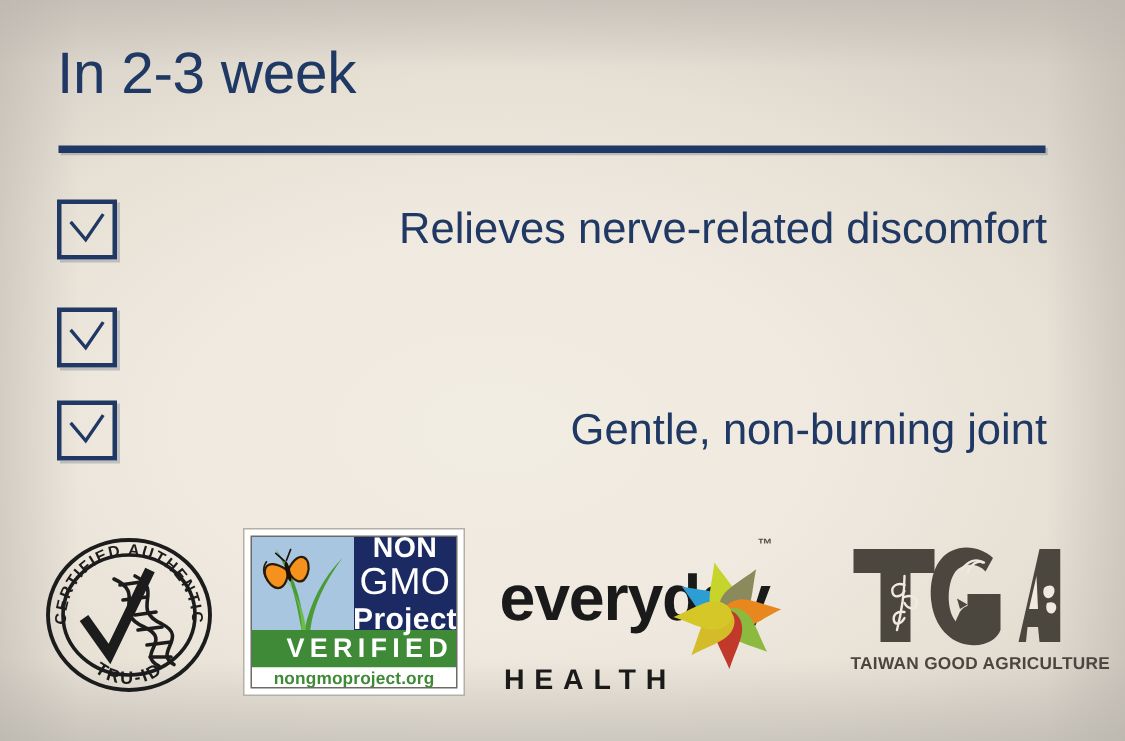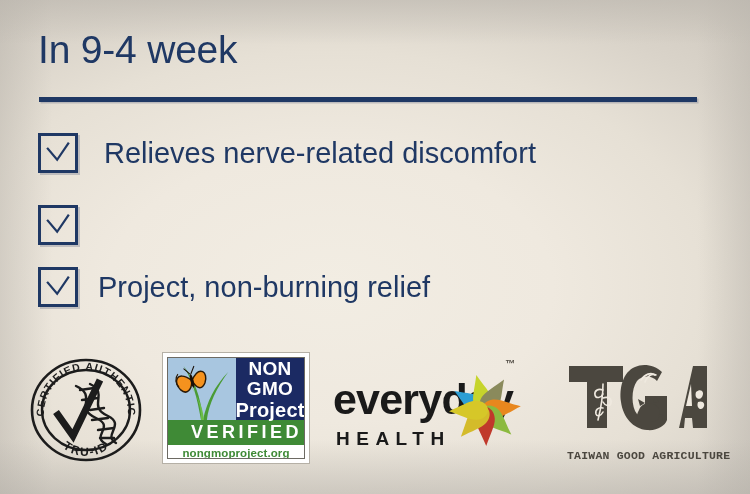--- a/index.html
+++ b/index.html
@@ -60,20 +60,21 @@
   #checklist {
     position: absolute;
     left: 38px;
     top: 124px;
     width: 660px;
   }
   .check-row {
     display: flex;
     align-items: center;
     height: 58px;
+    justify-content: space-between;
   }
   .check-row.r1 { margin-bottom: 14px; }
   .check-row.r2 { margin-bottom: 4px; }
 
   .checkbox {
     position: relative;
     width: 40px;
     height: 40px;
     flex: 0 0 40px;
     box-sizing: border-box;
@@ -154,21 +155,21 @@
     color: #ffffff;
     display: flex;
     flex-direction: column;
     align-items: center;
     justify-content: center;
     line-height: 1;
     padding-top: 1px;
     box-sizing: border-box;
   }
   #nongmo-box .l1 { font-size: 19px; font-weight: bold; letter-spacing: 0.3px; }
-  #nongmo-box .l2 { font-size: 19px; font-weight: bold; letter-spacing: 0.3px; margin-top: 1px; }
+  #nongmo-box .l2 { font-size: 25px; font-weight: normal; letter-spacing: 0.3px; margin-top: 1px; }
   #nongmo-box .l3 { font-size: 20px; font-weight: bold; letter-spacing: 0.2px; margin-top: 2px; }
   #nongmo-verified {
     height: 25px;
     background: #3f8a36;
     color: #ffffff;
     font-size: 18px;
     font-weight: bold;
     letter-spacing: 3.5px;
     display: flex;
     align-items: center;
@@ -197,55 +198,54 @@
     color: #1a1a1a;
     line-height: 46px;
     letter-spacing: -0.8px;
   }
   #ev-health {
     font-size: 19px;
     font-weight: bold;
     color: #1a1a1a;
     letter-spacing: 6.5px;
     line-height: 24px;
-    margin-top: 5px;
+    margin-top: 20px;
     margin-left: 3px;
   }
   #ev-burst { position: absolute; left: 96px; top: 0; width: 116px; height: 108px; }
   #ev-burst svg { display: block; width: 116px; height: 108px; }
   #ev-tm {
     position: absolute;
     left: 172px;
     top: 4px;
     font-size: 10px;
     font-weight: bold;
     color: #555048;
   }
 
   
   #logo-tga { left: 567px; top: 10px; width: 148px; height: 98px; }
   #tga-mark { position: relative; width: 140px; height: 70px; }
   #tga-mark svg { display: block; width: 140px; height: 70px; }
   #tga-sub {
-    margin-top: 17px;
+    margin-top: 5px;
     font-size: 11.5px;
     font-weight: bold;
     color: #4b473f;
     letter-spacing: 0.2px;
     white-space: nowrap;
-    font-family: Liberation Mono, monospace;
   }
 </style>
 </head>
 <body>
 
 <div id="slide">
   <div id="vignette"></div>
 
-  <div id="title">In 9-4 week</div>
+  <div id="title">In 2-3 week</div>
   <div id="title-rule"></div>
 
   <div id="checklist">
 
     <div class="check-row r1">
       <span class="checkbox">
         <svg viewBox="0 0 40 40" aria-hidden="true">
           <polyline points="8,15 19,28 32,9" fill="none" stroke="#1f3864" stroke-width="2.6" stroke-linecap="square" stroke-linejoin="miter"></polyline>
         </svg>
       </span>
@@ -259,21 +259,21 @@
         </svg>
       </span>
     </div>
 
     <div class="check-row r3">
       <span class="checkbox">
         <svg viewBox="0 0 40 40" aria-hidden="true">
           <polyline points="8,15 19,28 32,9" fill="none" stroke="#1f3864" stroke-width="2.6" stroke-linecap="square" stroke-linejoin="miter"></polyline>
         </svg>
       </span>
-      <span class="check-label">Project, non-burning relief</span>
+      <span class="check-label">Gentle, non-burning joint</span>
     </div>
 
   </div>
 
   <div id="logo-strip">
 
     <div class="logo" id="logo-truid">
       <svg viewBox="0 0 116 104" aria-hidden="true">
         <defs>
           <path id="arcTop" d="M 16,56 A 42,44 0 0 1 100,56"></path>

